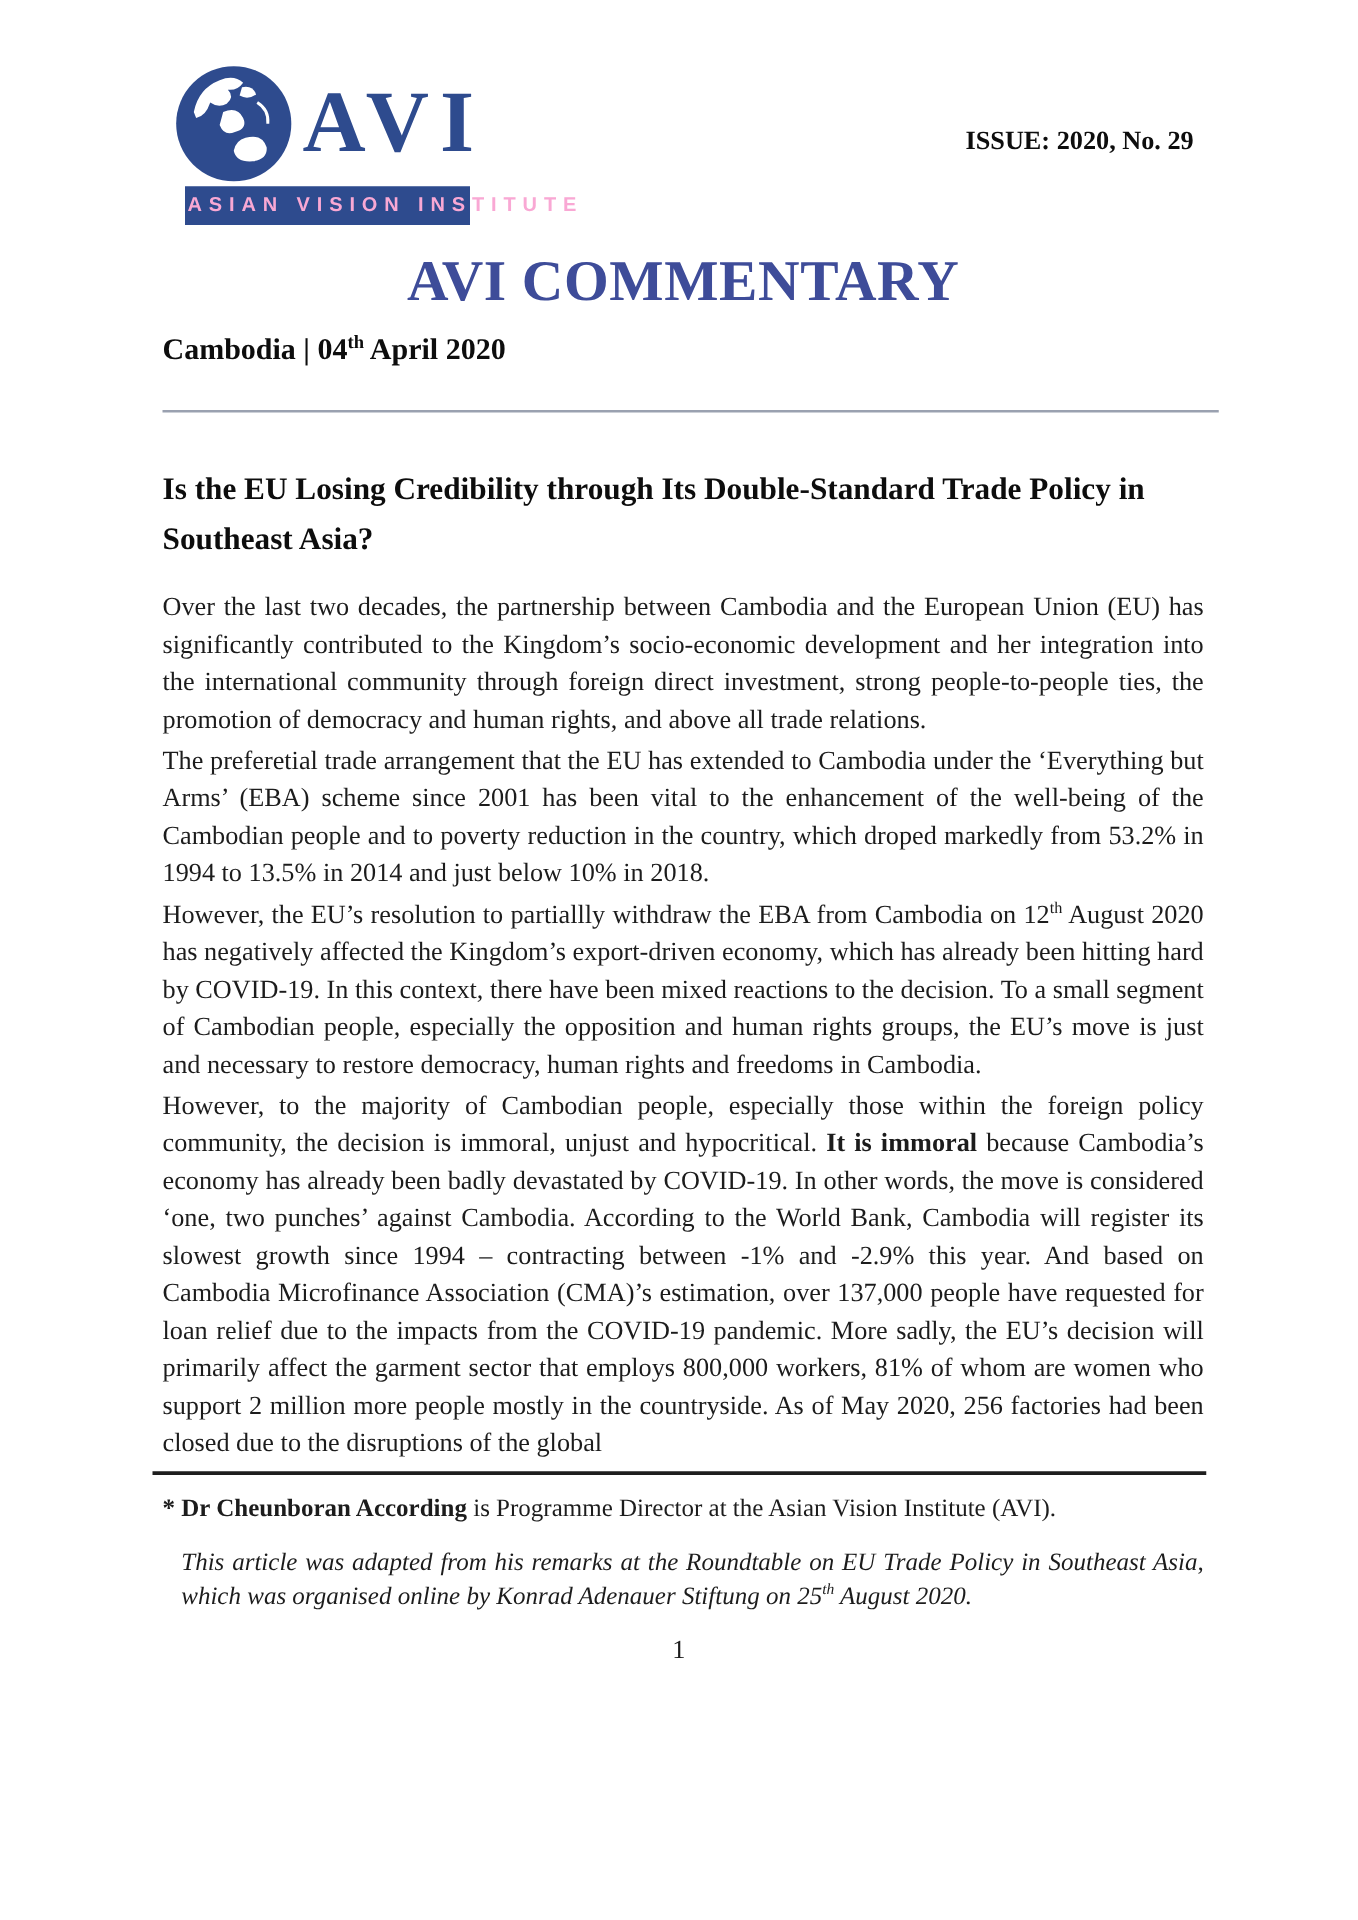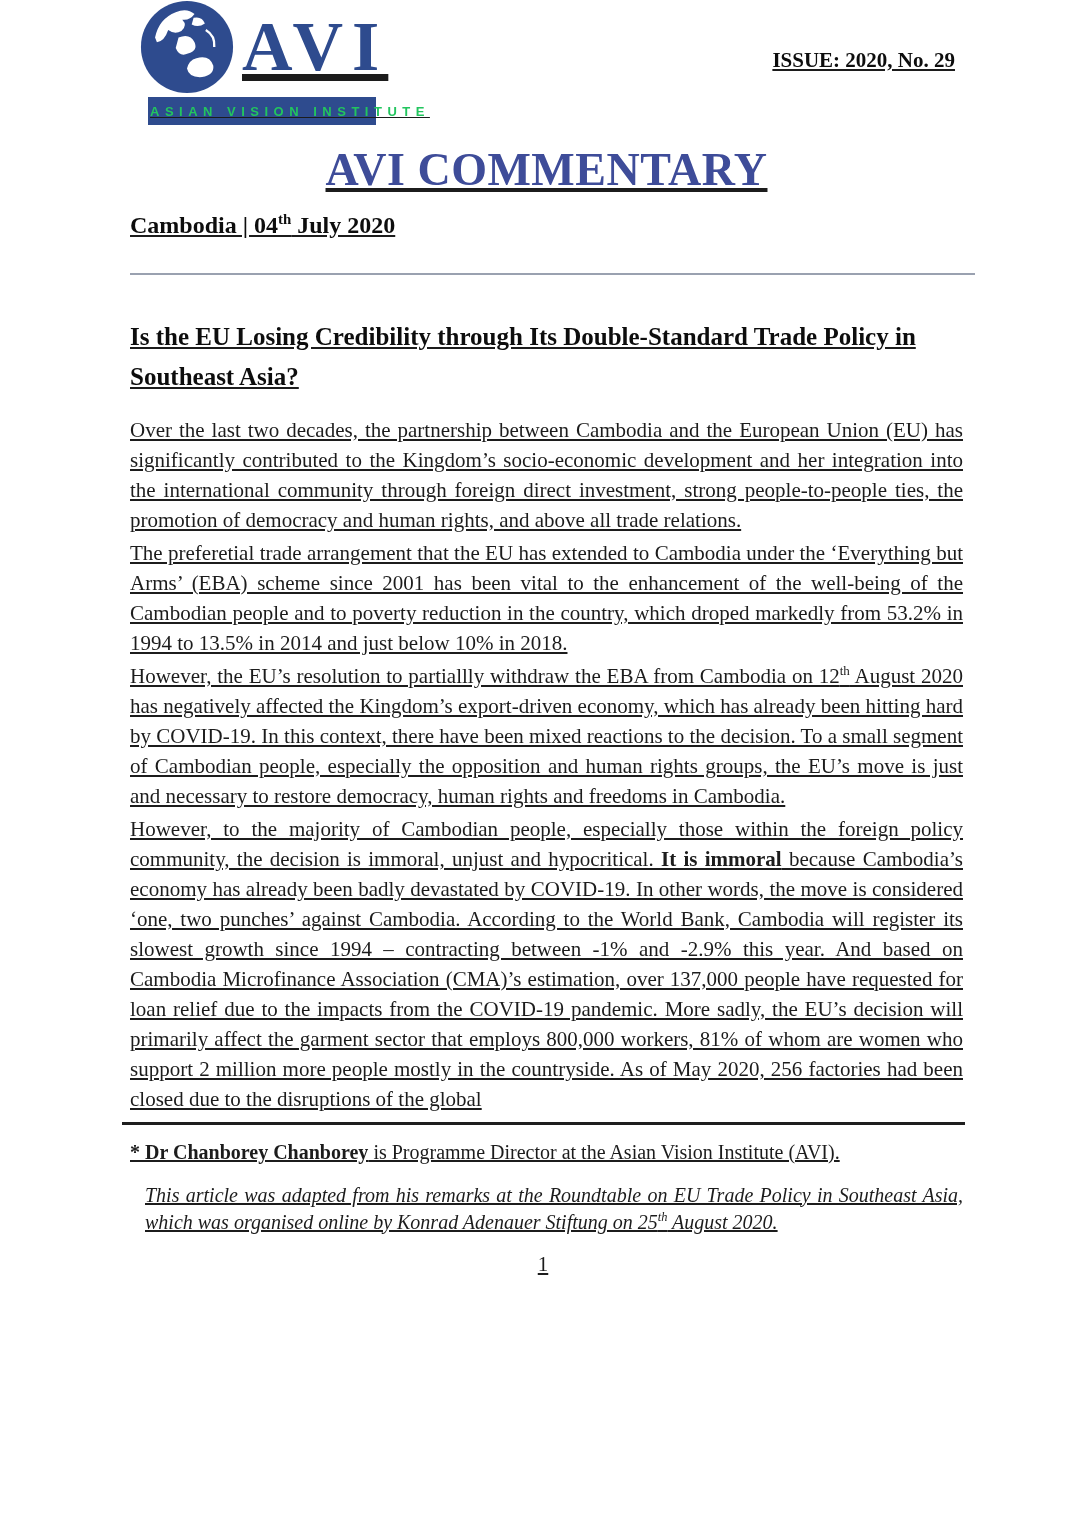--- a/index.html
+++ b/index.html
@@ -1,48 +1,48 @@
 <!DOCTYPE html>
 <html style="--brand-blue: #2e4b8e; --heading-blue: #3e4c99; --text: #1c1c1c; --rule-gray: #9aa1b0; --divider-black: #1e1e1e;"><head>
 <meta charset="utf-8">
 <style>
   html,body { margin:0; padding:0; background:#ffffff; }
   .page {
     position:relative;
     width:1086px; height:1536px;
     box-sizing:border-box;
     background:#ffffff;
+    padding-top:52px;
     overflow:hidden;
     font-family:"Liberation Serif","DejaVu Serif",serif;
     color:var(--text,#1c1c1c);
-    text-decoration:underline;
   }
   
   .header-row {
     display:flex; justify-content:space-between; align-items:flex-start;
     margin:0 131px 0 140px;
   }
   .logo { width:240px; }
   .logo-row { display:flex; align-items:flex-start; }
   .globe { width:94px; height:94px; flex:0 0 auto; }
   .logo-acronym {
     font-family:"Liberation Serif","DejaVu Serif",serif;
     font-weight:bold;
     font-size:70px; line-height:94px;
     letter-spacing:9px;
     color:var(--brand-blue,#2e4b8e);
     margin-left:8px;
   }
   .logo-banner {
     margin-top:3px; margin-left:8px;
     background:var(--brand-blue,#2e4b8e);
-    color:#22c55e;
+    color:#f9a8d4;
     font-family:"Liberation Sans","DejaVu Sans",sans-serif;
     font-weight:bold;
-    font-size:13px;
+    font-size:16px;
     letter-spacing:5.5px;
     text-align:center;
     padding:7px 2px 6px 2px;
     width:228px;
     box-sizing:border-box;
     white-space:nowrap;
   }
   .issue {
     margin-top:48px;
     font-size:21px; font-weight:bold;
@@ -128,39 +128,39 @@
         </svg>
         <span class="logo-acronym">AVI</span>
       </div>
       <div class="logo-banner">ASIAN VISION INSTITUTE</div>
     </div>
     <div class="issue">ISSUE: 2020, No. 29</div>
   </div>
 
   <div class="masthead">
     <h1 class="masthead-title">AVI COMMENTARY</h1>
-    <p class="dateline"><span>Cambodia | 04</span><sup>th</sup><span> July 2020</span></p>
+    <p class="dateline"><span>Cambodia | 04</span><sup>th</sup><span> April 2020</span></p>
   </div>
 
   <hr class="rule">
 
   <div class="article">
     <h2 class="article-title">Is the EU Losing Credibility through Its Double-Standard Trade Policy in Southeast Asia?</h2>
 
     <p class="body-para">Over the last two decades, the partnership between Cambodia and the European Union (EU) has significantly contributed to the Kingdom’s socio-economic development and her integration into the international community through foreign direct investment, strong people-to-people ties, the promotion of democracy and human rights, and above all trade relations.</p>
 
     <p class="body-para">The preferetial trade arrangement that the EU has extended to Cambodia under the ‘Everything but Arms’ (EBA) scheme since 2001 has been vital to the enhancement of the well-being of the Cambodian people and to poverty reduction in the country, which droped markedly from 53.2% in 1994 to 13.5% in 2014 and just below 10% in 2018.</p>
 
     <p class="body-para"><span>However, the EU’s resolution to partiallly withdraw the EBA from Cambodia on 12</span><sup>th</sup><span> August 2020 has negatively affected the Kingdom’s export-driven economy, which has already been hitting hard by COVID-19. In this context, there have been mixed reactions to the decision. To a small segment of Cambodian people, especially the opposition and human rights groups, the EU’s move is just and necessary to restore democracy, human rights and freedoms in Cambodia.</span></p>
 
     <p class="body-para"><span>However, to the majority of Cambodian people, especially those within the foreign policy community, the decision is immoral, unjust and hypocritical. </span><strong>It is immoral</strong><span> because Cambodia’s economy has already been badly devastated by COVID-19. In other words, the move is considered ‘one, two punches’ against Cambodia. According to the World Bank, Cambodia will register its slowest growth since 1994 – contracting between -1% and -2.9% this year. And based on Cambodia Microfinance Association (CMA)’s estimation, over 137,000 people have requested for loan relief due to the impacts from the COVID-19 pandemic. More sadly, the EU’s decision will primarily affect the garment sector that employs 800,000 workers, 81% of whom are women who support 2 million more people mostly in the countryside. As of May 2020, 256 factories had been closed due to the disruptions of the global</span></p>
   </div>
 
   <hr class="foot-divider">
 
   <div class="footnotes">
-    <p class="fn1"><strong>* Dr Chanborey Chanborey</strong><span> is Programme Director at the Asian Vision Institute (AVI).</span></p>
+    <p class="fn1"><strong>* Dr Cheunboran According</strong><span> is Programme Director at the Asian Vision Institute (AVI).</span></p>
     <p class="fn2"><span>This article was adapted from his remarks at the Roundtable on EU Trade Policy in Southeast Asia, which was organised online by Konrad Adenauer Stiftung on 25</span><sup>th</sup><span> August 2020.</span></p>
   </div>
 
   <div class="page-number">1</div>
 
 </div>
 
 </body></html>

